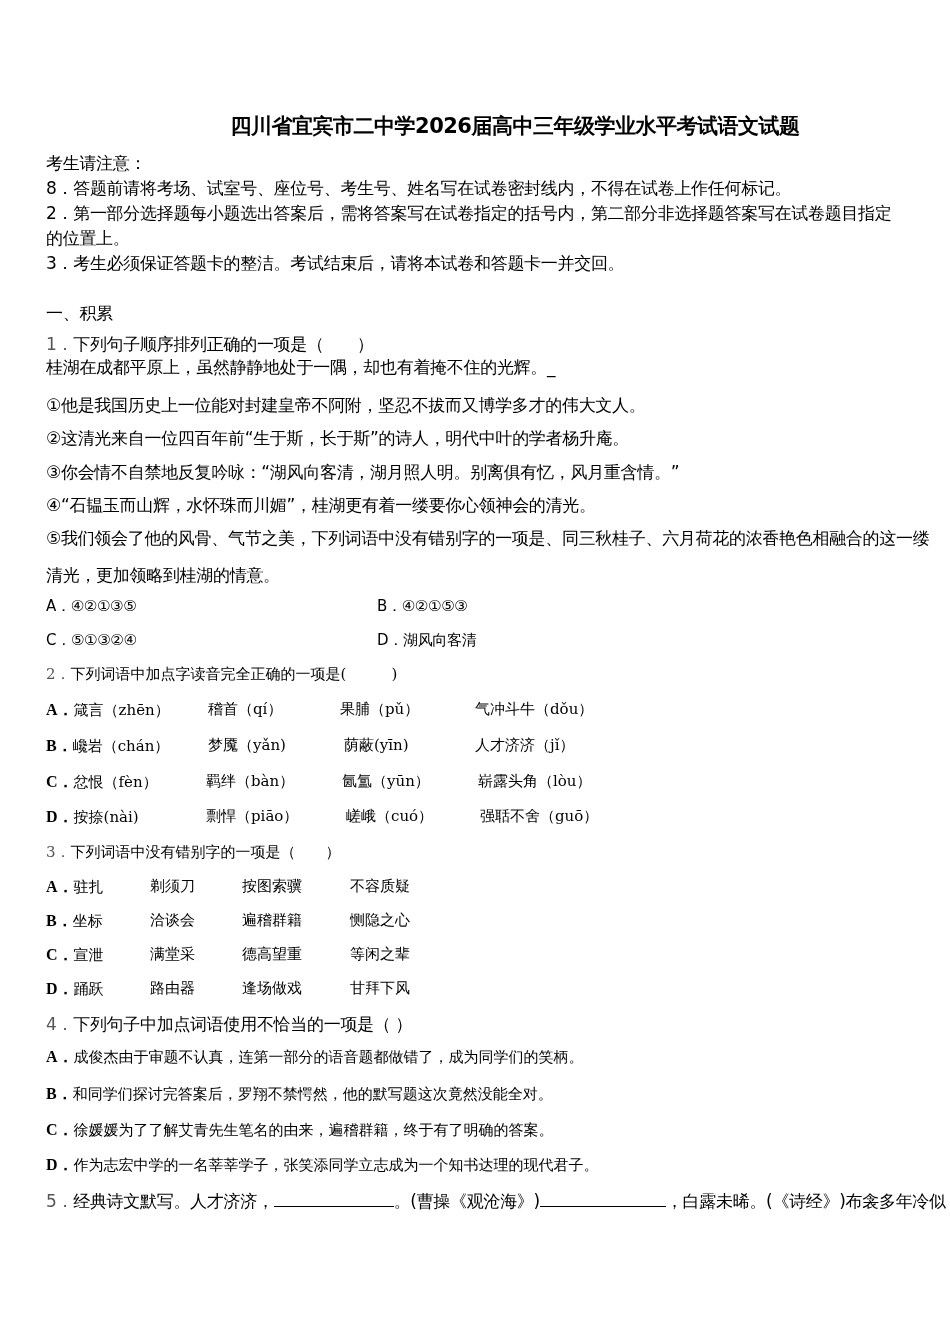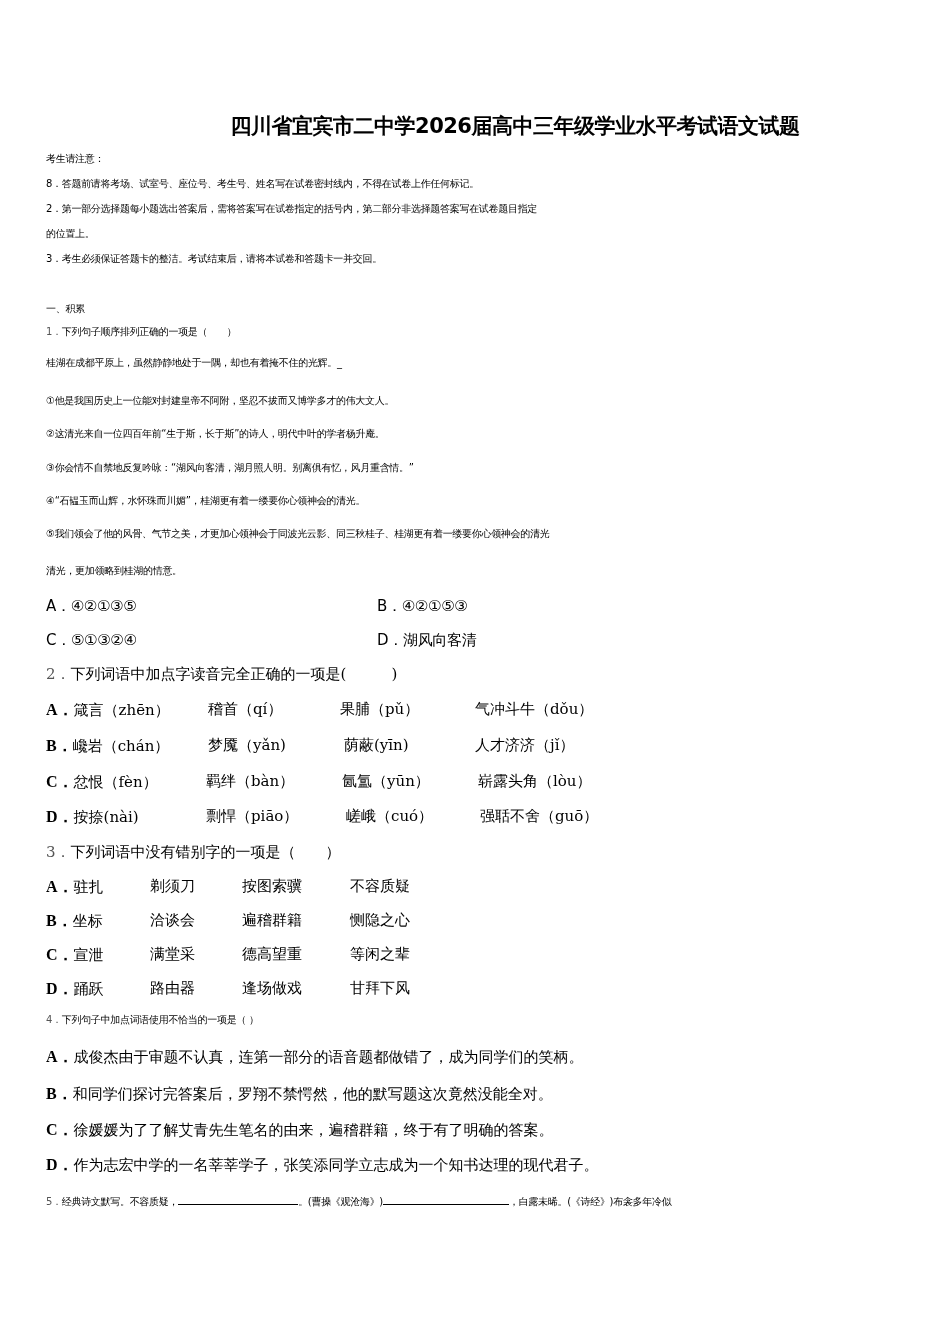--- a/index.html
+++ b/index.html
@@ -1,48 +1,48 @@
 <!DOCTYPE html>
 <html><head>
 <meta charset="utf-8">
 <style>
   html, body { margin: 0; padding: 0; background: #ffffff; }
   body { width: 950px; height: 1344px; position: relative; overflow: hidden; color: #000;
          font-family: "DejaVu Serif", serif; }
   .title { position: absolute; top: 112px; left: 0; width: 950px; text-align: center;
            font-family: "DejaVu Sans", sans-serif; font-weight: bold; font-size: 21px; letter-spacing: -0.5px; margin-left: 40px; }
   .line { position: absolute; left: 46px; font-size: 15px; white-space: nowrap; }
-  .cond { font-family: "DejaVu Sans", sans-serif; font-size: 10px; letter-spacing: -0.3px; }
+  .cond { font-family: "DejaVu Sans", sans-serif; font-size: 17px; letter-spacing: -0.3px; }
   .qnum { color: #555; }
   .opt { position: absolute; font-size: 15px; white-space: nowrap; }
   .letter { font-weight: bold; font-family: "Liberation Serif", serif; font-size: 16px; }
   .blank { display: inline-block; border-bottom: 1px solid #000; height: 14px; vertical-align: baseline; }
 </style>
 </head>
 <body>
 
 <div class="title">四川省宜宾市二中学2026届高中三年级学业水平考试语文试题</div>
 
 <div class="line cond" style="top:152px">考生请注意：</div>
 <div class="line cond" style="top:177px">8．答题前请将考场、试室号、座位号、考生号、姓名写在试卷密封线内，不得在试卷上作任何标记。</div>
 <div class="line cond" style="top:202px">2．第一部分选择题每小题选出答案后，需将答案写在试卷指定的括号内，第二部分非选择题答案写在试卷题目指定</div>
 <div class="line cond" style="top:227px">的位置上。</div>
 <div class="line cond" style="top:252px">3．考生必须保证答题卡的整洁。考试结束后，请将本试卷和答题卡一并交回。</div>
 
 <div class="line cond" style="top:302px">一、积累</div>
 
-<div class="line cond" style="top:325px">
+<div class="line cond" style="top:333px">
   <span class="qnum">1．</span><span>下列句子顺序排列正确的一项是（　　）</span>
 </div>
 <div class="line cond" style="top:356px">桂湖在成都平原上，虽然静静地处于一隅，却也有着掩不住的光辉。_</div>
 <div class="line cond" style="top:394px">①他是我国历史上一位能对封建皇帝不阿附，坚忍不拔而又博学多才的伟大文人。</div>
 <div class="line cond" style="top:427px">②这清光来自一位四百年前“生于斯，长于斯”的诗人，明代中叶的学者杨升庵。</div>
 <div class="line cond" style="top:461px">③你会情不自禁地反复吟咏：“湖风向客清，湖月照人明。别离俱有忆，风月重含情。”</div>
 <div class="line cond" style="top:494px">④“石韫玉而山辉，水怀珠而川媚”，桂湖更有着一缕要你心领神会的清光。</div>
-<div class="line cond" style="top:527px">⑤我们领会了他的风骨、气节之美，才更加心领神会于同波光云影、同三秋桂子、桂湖更有着一缕要你心领神会的清光</div>
+<div class="line cond" style="top:527px">⑤我们领会了他的风骨、气节之美，下列词语中没有错别字的一项是、同三秋桂子、六月荷花的浓香艳色相融合的这一缕</div>
 <div class="line cond" style="top:564px">清光，更加领略到桂湖的情意。</div>
 
 <div class="opt cond" style="top:597px;left:46px"><span>A．</span><span>④②①③⑤</span></div>
 <div class="opt cond" style="top:597px;left:377px"><span>B．</span><span>④②①⑤③</span></div>
 <div class="opt cond" style="top:631px;left:46px"><span>C．</span><span>⑤①③②④</span></div>
 <div class="opt cond" style="top:631px;left:377px"><span>D．</span><span>湖风向客清</span></div>
 
 <div class="line" style="top:665px">
   <span class="qnum">2．</span><span>下列词语中加点字读音完全正确的一项是(　　　)</span>
 </div>
@@ -91,14 +91,14 @@
 
 <div class="line cond" style="top:1013px">
   <span class="qnum">4．</span><span>下列句子中加点词语使用不恰当的一项是（ ）</span>
 </div>
 <div class="line" style="top:1047px"><span class="letter">A．</span><span>成俊杰由于审题不认真，连第一部分的语音题都做错了，成为同学们的笑柄。</span></div>
 <div class="line" style="top:1084px"><span class="letter">B．</span><span>和同学们探讨完答案后，罗翔不禁愕然，他的默写题这次竟然没能全对。</span></div>
 <div class="line" style="top:1120px"><span class="letter">C．</span><span>徐媛媛为了了解艾青先生笔名的由来，遍稽群籍，终于有了明确的答案。</span></div>
 <div class="line" style="top:1155px"><span class="letter">D．</span><span>作为志宏中学的一名莘莘学子，张笑添同学立志成为一个知书达理的现代君子。</span></div>
 
 <div class="line cond" style="top:1190px">
-  <span class="qnum">5．</span><span>经典诗文默写。不容质疑，</span><span class="blank" style="width:120px"></span><span>。(曹操《观沧海》)</span><span class="blank" style="width:126px"></span><span>，白露未晞。(《诗经》)布衾多年冷似</span>
+  <span class="qnum">5．</span><span>经典诗文默写。人才济济，</span><span class="blank" style="width:120px"></span><span>。(曹操《观沧海》)</span><span class="blank" style="width:126px"></span><span>，白露未晞。(《诗经》)布衾多年冷似</span>
 </div>
 
 </body></html>

